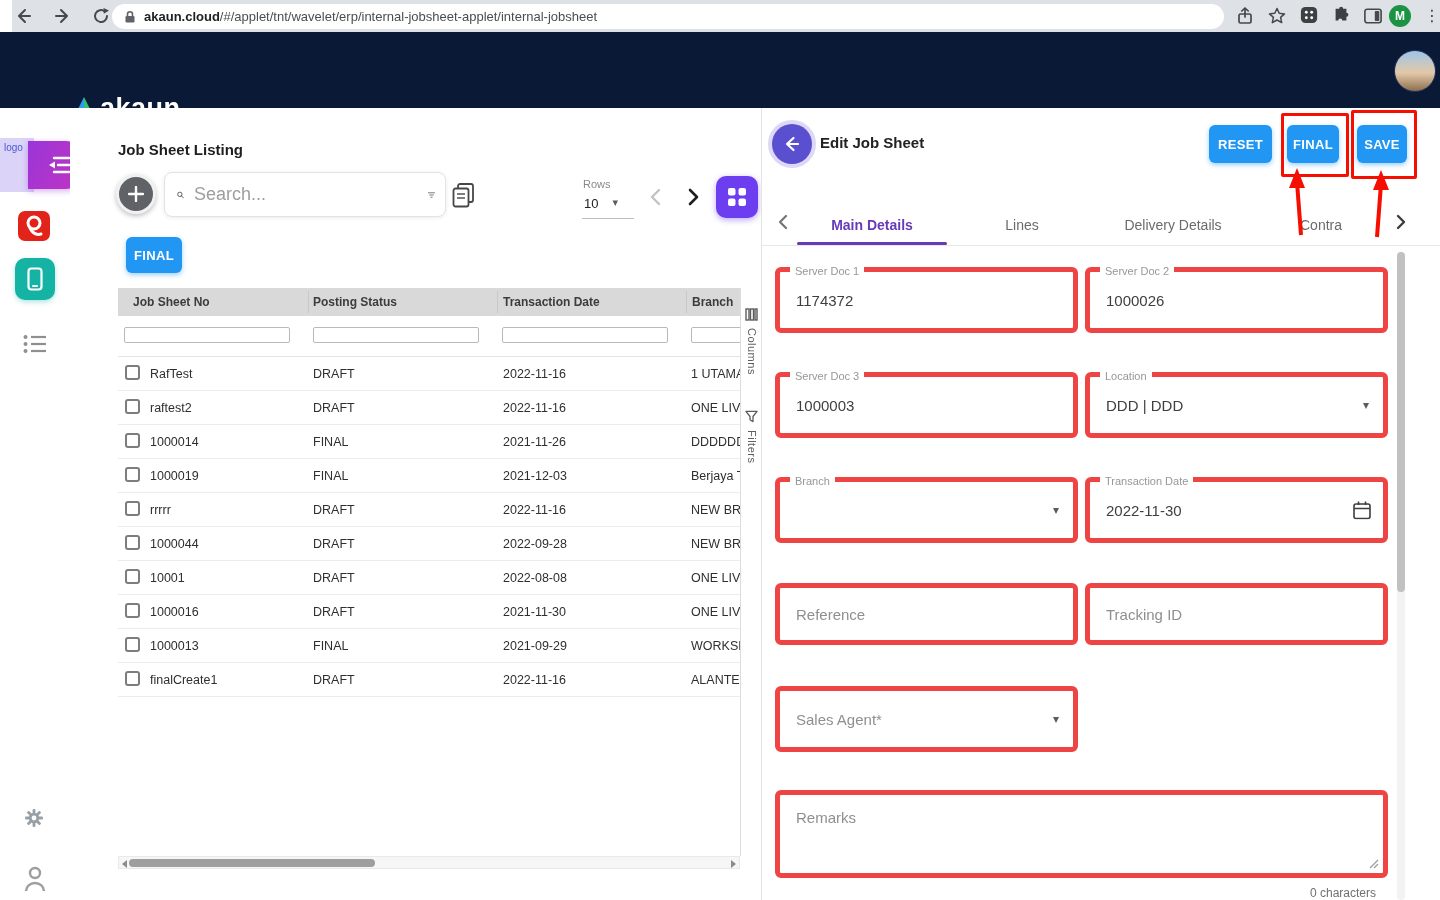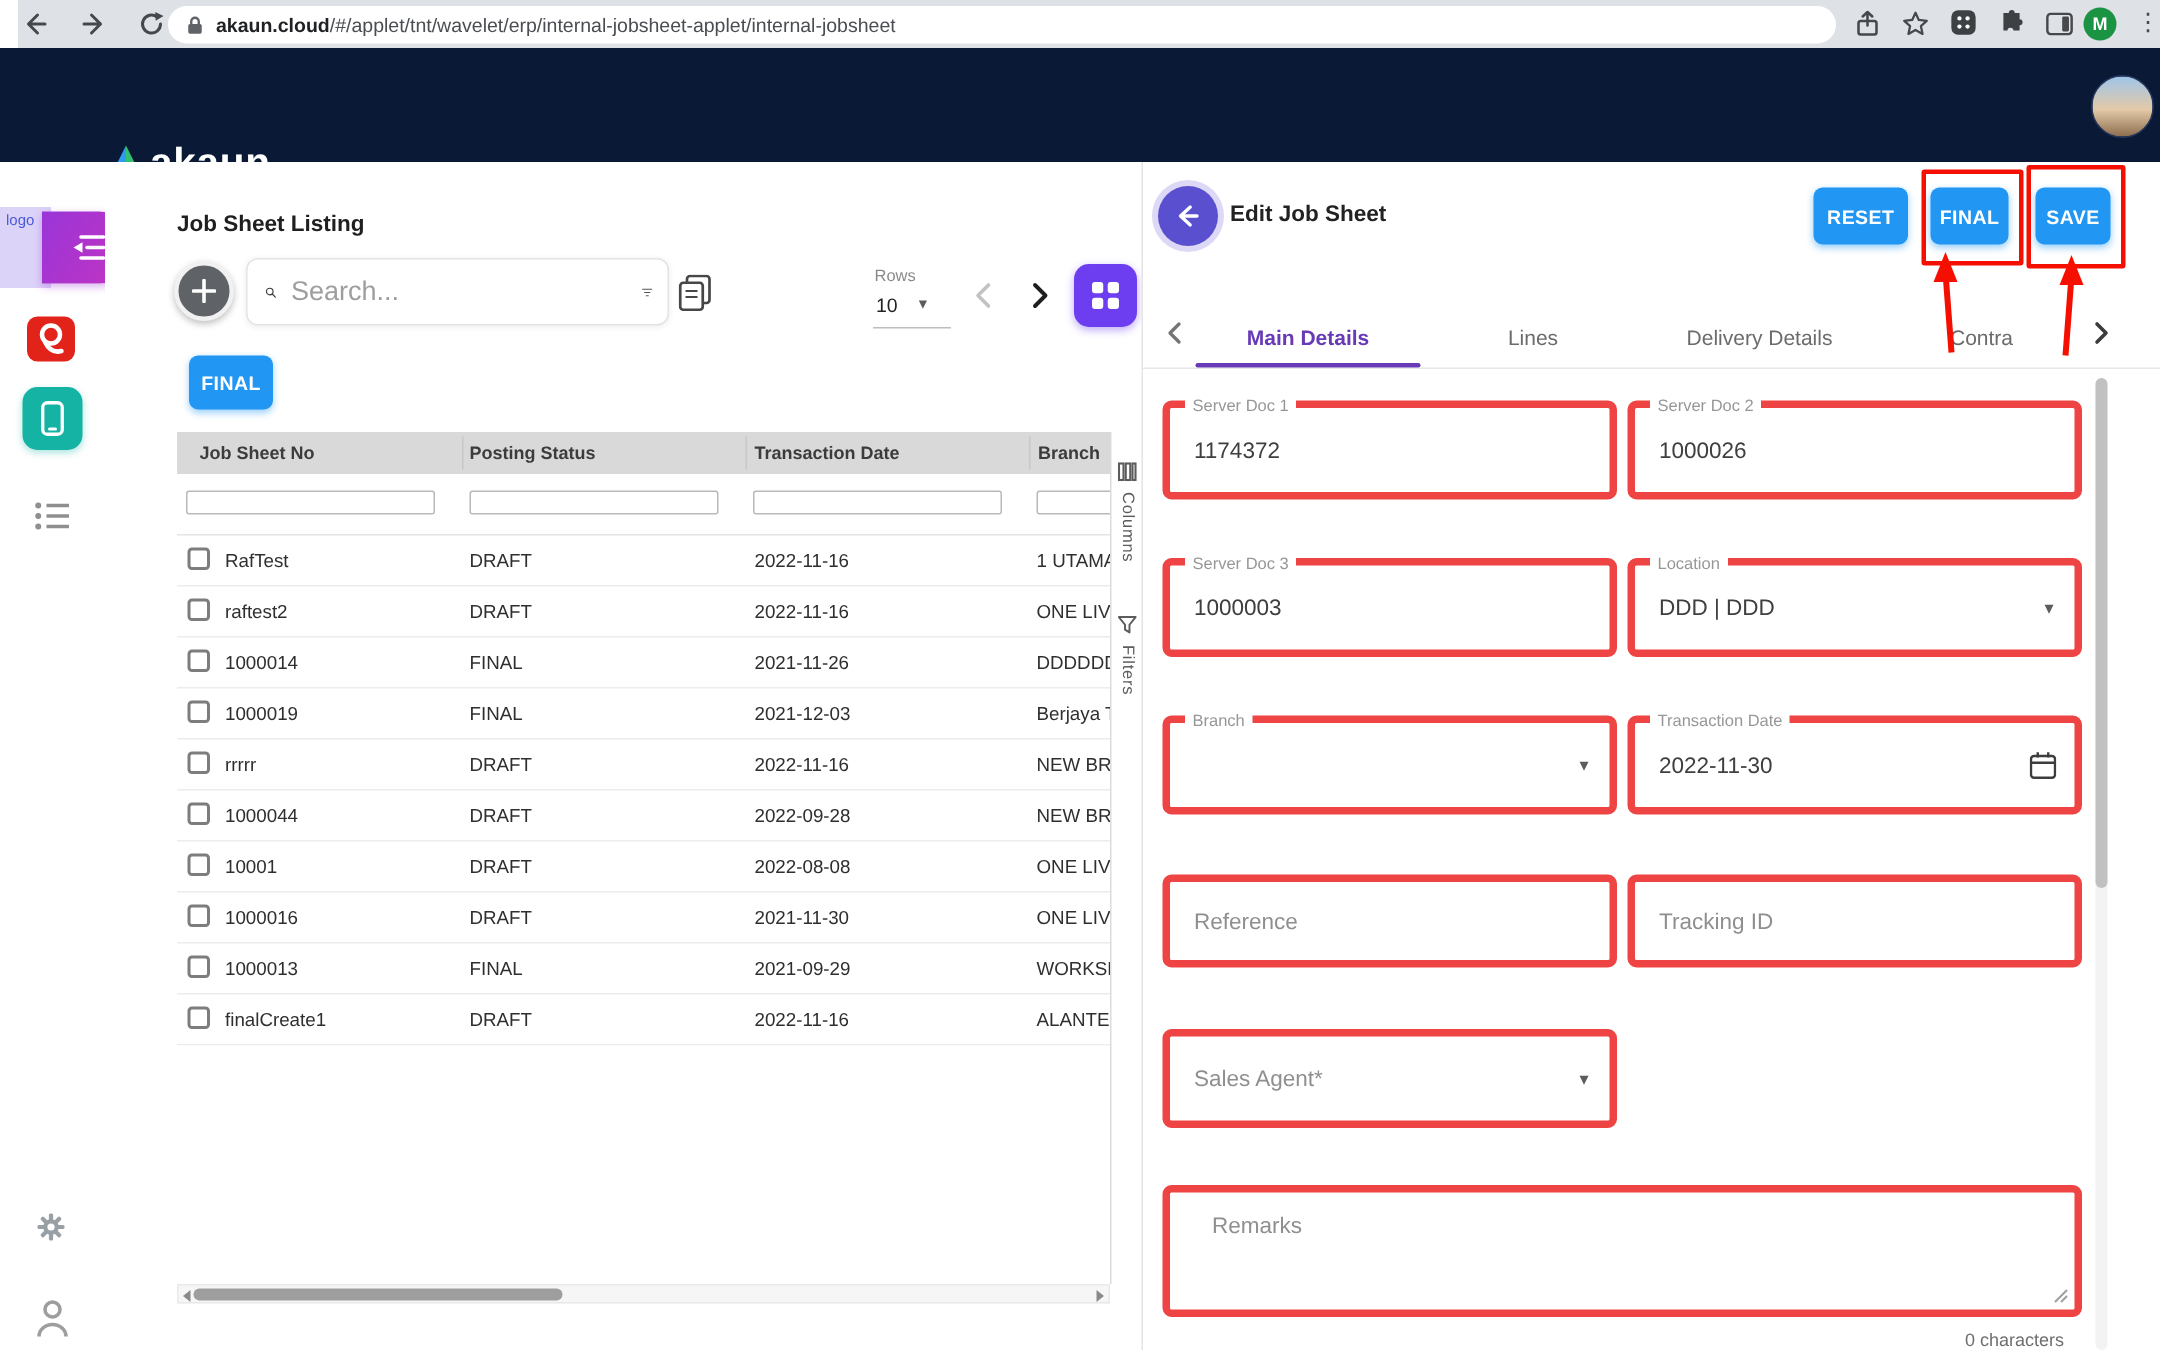--- a/index.html
+++ b/index.html
@@ -89,21 +89,21 @@
   .tab.active{color:#673ab7;font-weight:600;}
   .tab-underline{position:absolute;left:35px;top:42px;width:150px;height:3px;background:#673ab7;border-radius:2px;}
   .tab-chev{position:absolute;top:12px;width:20px;height:20px;cursor:pointer;}
 
   .mfield{position:absolute;border:5px solid #ef4444;border-radius:6px;background:#fff;box-sizing:border-box;cursor:text;}
   .mlabel{position:absolute;top:-7px;left:10px;background:#fff;padding:0 5px;font-size:11px;color:#979797;white-space:nowrap;}
   .mvalue{position:absolute;left:16px;right:36px;top:0;bottom:0;display:flex;align-items:center;font-size:15px;color:#3f3f3f;white-space:nowrap;overflow:hidden;}
   .mvalue.placeholder{color:#8f8f8f;}
   .caret{position:absolute;right:14px;top:50%;transform:translateY(-50%);color:#5c5c5c;font-size:12px;cursor:pointer;}
   .cal-ic{position:absolute;right:12px;top:50%;transform:translateY(-50%);cursor:pointer;}
-  .remarks-ph{position:absolute;left:28px;top:14px;font-size:15px;color:#8f8f8f;}
+  .remarks-ph{position:absolute;left:16px;top:14px;font-size:15px;color:#8f8f8f;}
   .resize-handle{position:absolute;right:4px;bottom:4px;cursor:nwse-resize;}
   .char-count{position:absolute;left:478px;top:778px;width:136px;text-align:right;font-size:12px;color:#6f6f6f;}
 
   .vscroll{position:absolute;left:635px;top:144px;width:8px;height:648px;background:#f3f3f3;border-radius:4px;}
   .vthumb{position:absolute;left:0;top:0;width:8px;height:340px;background:#c1c1c1;border-radius:4px;cursor:grab;}
 
   
   .annot-rect{position:absolute;border:3px solid #f50f00;border-radius:2px;z-index:50;pointer-events:none;}
   .annot-svg{position:absolute;left:0;top:0;z-index:49;pointer-events:none;}
 </style>

